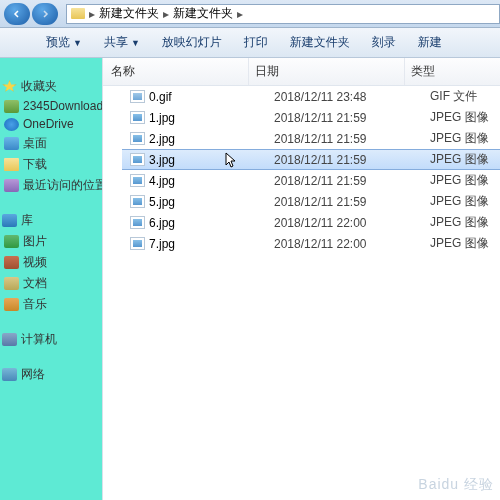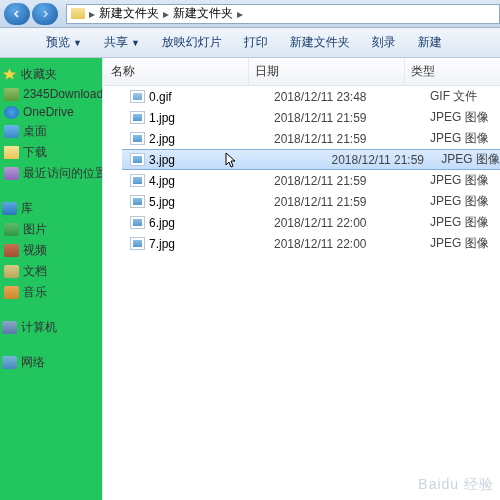--- a/index.html
+++ b/index.html
@@ -10,21 +10,21 @@
 .nav-fwd { margin-left: 2px; }
 .breadcrumb { flex: 1; height: 20px; background: #fff; border: 1px solid #8fa8c4; margin-left: 8px; display: flex; align-items: center; padding: 0 4px; gap: 4px; }
 .folder-ic { width: 14px; height: 11px; background: linear-gradient(#f7e39a, #e8c657); border-radius: 1px; }
 .bc-sep { color: #555; }
 
 .toolbar { height: 30px; background: linear-gradient(to bottom, #f2f6fb, #dce7f3); border-bottom: 1px solid #b8c8da; display: flex; align-items: center; padding-left: 40px; gap: 10px; }
 .tb-item { display: flex; align-items: center; gap: 3px; color: #1a3e6e; padding: 4px 6px; cursor: default; }
 .tb-drop { font-size: 9px; color: #1a3e6e; }
 
 .main { display: flex; height: 442px; }
-.sidebar { width: 103px; background: #22c55e; border-right: 1px solid #d8e0ea; padding-top: 6px; overflow: hidden; }
+.sidebar { width: 103px; background: #5eead4; border-right: 1px solid #d8e0ea; padding-top: 18px; overflow: hidden; }
 .side-group { margin-bottom: 14px; }
 .side-head { display: flex; align-items: center; gap: 4px; padding: 2px 2px; color: #333; }
 .side-item { display: flex; align-items: center; gap: 4px; padding: 2px 2px 2px 4px; color: #333; white-space: nowrap; }
 .ic { width: 15px; height: 13px; display: inline-block; flex-shrink: 0; }
 .ic-fav { background: radial-gradient(circle, #f7d548 40%, #e8a820 70%); clip-path: polygon(50% 0,61% 35%,98% 35%,68% 57%,79% 91%,50% 70%,21% 91%,32% 57%,2% 35%,39% 35%); }
 .ic-dl { background: linear-gradient(#8fc068,#5a9838); border-radius: 2px; }
 .ic-od { background: radial-gradient(circle,#4aa0e8,#1a6fc0); border-radius: 50%; }
 .ic-fold { background: linear-gradient(#f7e39a,#e8c657); border-radius: 1px; }
 .ic-desk { background: linear-gradient(#6ab8e8,#3a88c8); border-radius: 2px; }
 .ic-rec { background: linear-gradient(#b898d8,#8868b8); border-radius: 2px; }
@@ -37,21 +37,21 @@
 .ic-net { background: linear-gradient(#78b8d8,#4888b8); border-radius: 2px; }
 
 .content { flex: 1; background: #fff; }
 .cols { display: flex; height: 28px; background: linear-gradient(to bottom,#fdfdfe,#f0f3f7); border-bottom: 1px solid #e0e6ee; align-items: center; color: #333; }
 .col-name { width: 146px; padding-left: 8px; border-right: 1px solid #e4e8ef; height: 100%; display: flex; align-items: center; }
 .col-date { width: 156px; padding-left: 6px; border-right: 1px solid #e4e8ef; height: 100%; display: flex; align-items: center; }
 .col-type { flex: 1; padding-left: 6px; height: 100%; display: flex; align-items: center; }
 
 .filelist { }
 .row { display: flex; height: 21px; align-items: center; margin-left: 19px; }
-.row.sel { background: linear-gradient(to bottom,#dcebfc,#c2dcfb); border: 1px solid #84acdd; border-left: none; border-right: none; height: 21px; text-align: right; }
+.row.sel { background: linear-gradient(to bottom,#dcebfc,#c2dcfb); border: 1px solid #84acdd; border-left: none; border-right: none; height: 21px; }
 .cell-name { width: 146px; padding-left: 8px; display: flex; align-items: center; gap: 4px; }
 .cell-date { width: 156px; padding-left: 6px; color: #444; }
 .cell-type { flex: 1; padding-left: 6px; color: #444; white-space: nowrap; overflow: hidden; }
 .fic { width: 15px; height: 13px; display: inline-block; flex-shrink: 0; }
 .fic-gif { background: #fff; border: 1px solid #b8c8d8; position: relative; }
 .fic-gif::after { content: ""; position: absolute; inset: 2px; background: linear-gradient(#a0c8e8,#70a8d8); }
 .fic-jpg { background: #fff; border: 1px solid #b8c8d8; position: relative; }
 .fic-jpg::after { content: ""; position: absolute; inset: 2px; background: linear-gradient(#88c0e8,#5898d0); }
 
 .cursor { position: absolute; left: 225px; top: 152px; width: 12px; height: 18px; pointer-events: none; }

